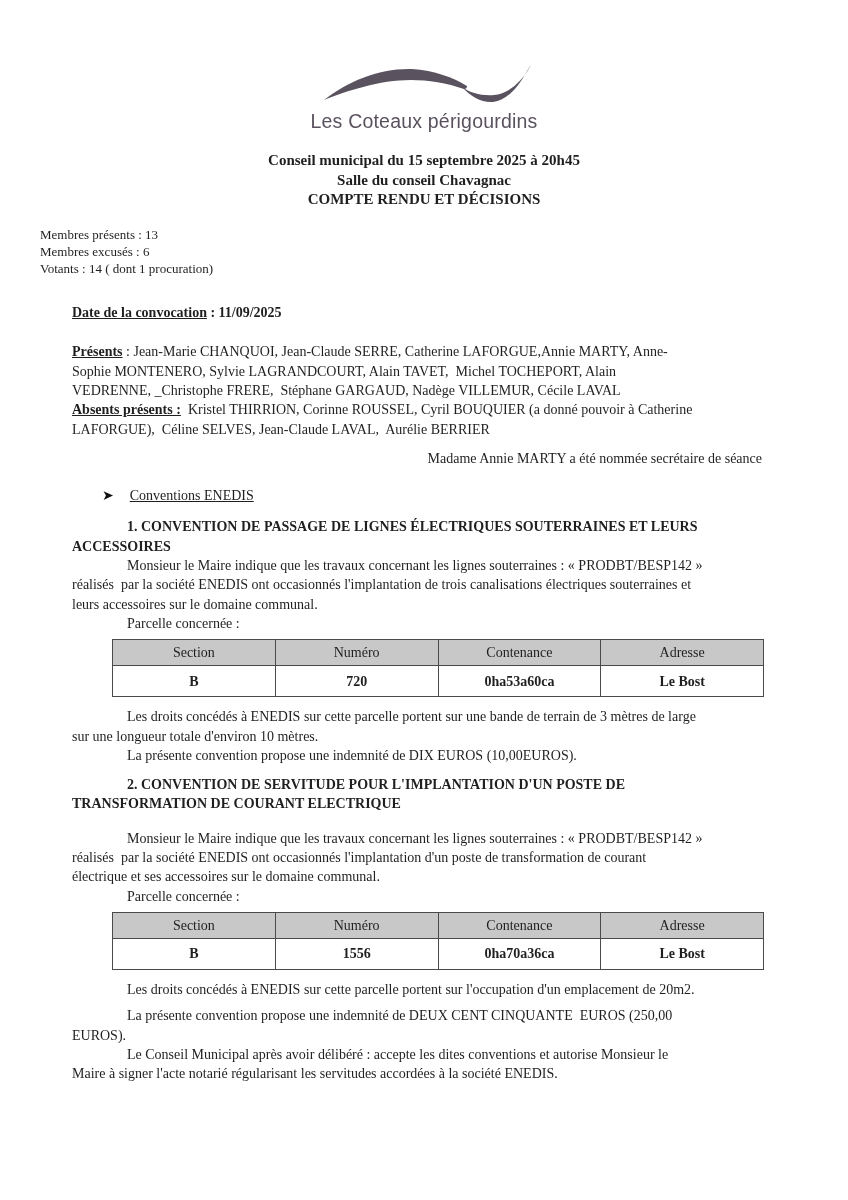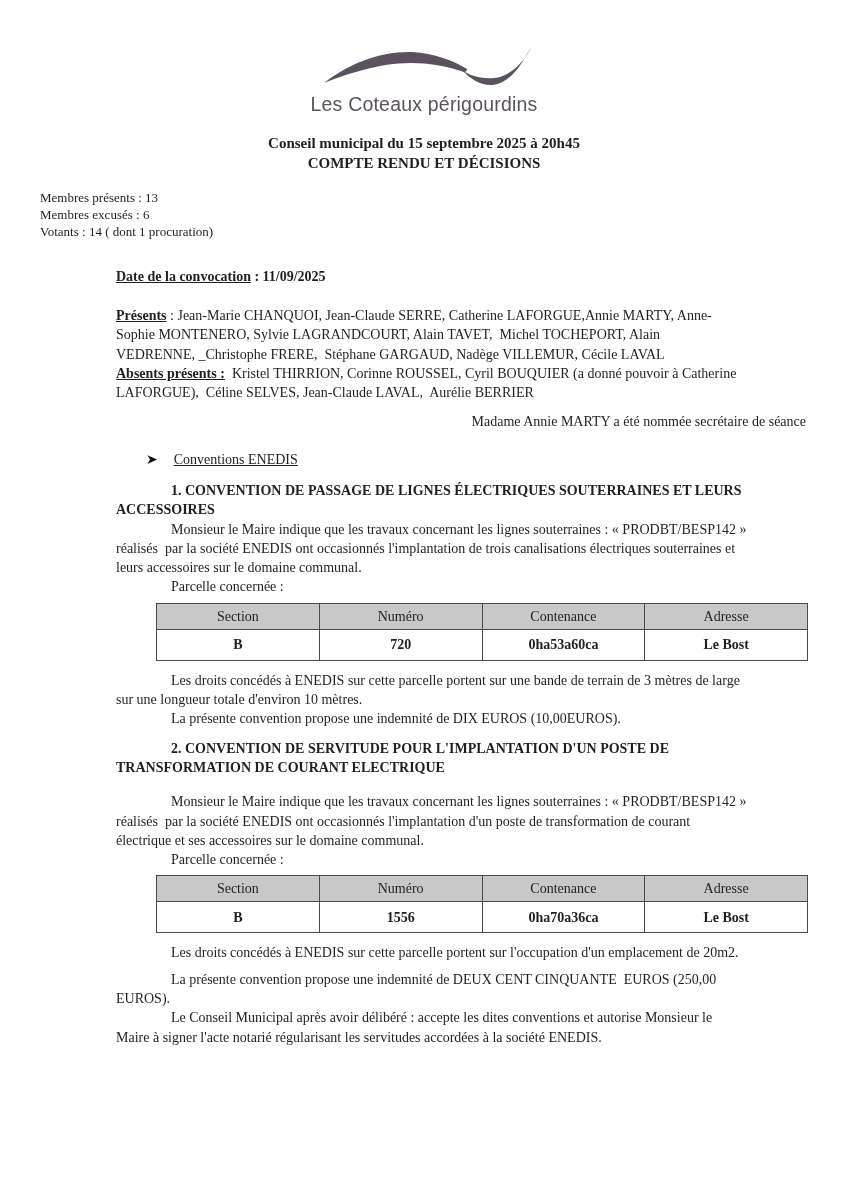--- a/index.html
+++ b/index.html
@@ -1,29 +1,29 @@
 <!DOCTYPE html>
 <html><head>
 <meta charset="utf-8">
 <style>
   * { margin:0; padding:0; box-sizing:border-box; }
   html,body { background:#ffffff; }
   .page {
     width:848px; height:1200px; background:#ffffff; position:relative; overflow:hidden;
     font-family:"Liberation Serif","DejaVu Serif",serif; color:#1f1f1f; font-size:14px;
   }
-  .logo { padding-top:39px; text-align:center; }
+  .logo { padding-top:56px; text-align:center; }
   .logo svg { display:block; margin:0 auto; }
   .logo-text {
     font-family:"Liberation Sans","DejaVu Sans",sans-serif;
     font-size:19.5px; color:#5a525e; margin-top:-4px; letter-spacing:0.2px; font-weight:400;
   }
   .title-block { margin-top:18px; text-align:center; font-weight:bold; font-size:15px; line-height:19.5px; }
   .members { margin:16px 0 0 40px; font-size:13px; line-height:17.2px; }
-  .content { margin-left:116px; width:690px; line-height:19.3px; }
+  .content { margin-left:72px; width:690px; line-height:19.3px; }
   .convocation { margin-top:26px; font-weight:bold; }
   .u { text-decoration:underline; }
   .lead { font-weight:bold; text-decoration:underline; }
   .attendance { margin-top:20px; white-space:pre-wrap; }
   .secretary { margin-top:10px;text-align:right; }
   .agenda { margin-top:18px; padding-left:30px; }
   .arrow-bullet { display:inline-block; margin-right:16px; font-size:14px; color:#111; }
   .agenda-title { text-decoration:underline; }
   .sec-heading { margin-top:12px; font-weight:bold; white-space:pre-wrap; text-indent:55px; }
   .sec-heading.second { margin-top:10px; }
@@ -43,20 +43,21 @@
   <div class="logo">
     <svg width="220" height="58" viewBox="0 0 220 58" aria-hidden="true">
       <path d="M10,44 C34,25 66,12 98,13 C120,14 140,22 153,30 C153,32 152,33 150,33 C133,27 114,24 97,24 C65,24 33,35 10,44 Z" fill="#5a525e"></path>
       <path d="M148,31 C157,41 168,47 179,46 C193,44 204,32 213,15 C215,12 216,10 217,9 C208,26 194,38 180,39 C168,40 156,37 148,31 Z" fill="#5a525e"></path>
     </svg>
     <div class="logo-text">Les Coteaux périgourdins</div>
   </div>
 
   <div class="title-block">
     <div>Conseil municipal du 15 septembre 2025 à 20h45</div>
+    <div>Salle du conseil Chavagnac</div>
     <div>COMPTE RENDU ET DÉCISIONS</div>
   </div>
 
   <div class="members">
     <div>Membres présents : 13</div>
     <div>Membres excusés : 6</div>
     <div>Votants : 14 ( dont 1 procuration)</div>
   </div>
 
   <div class="content">

